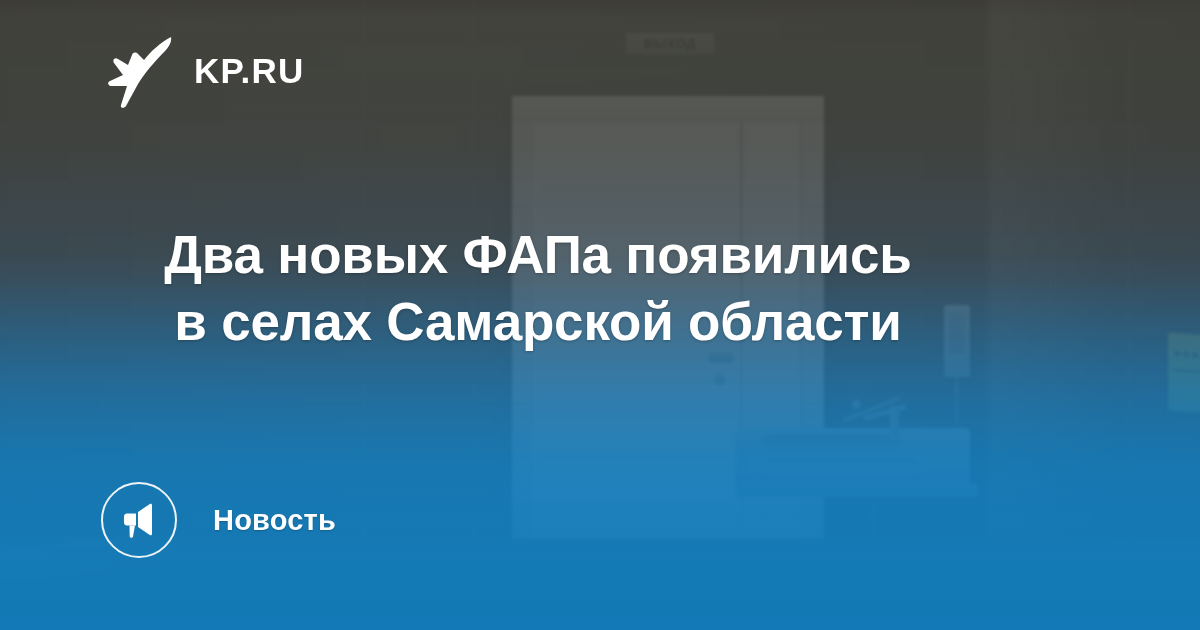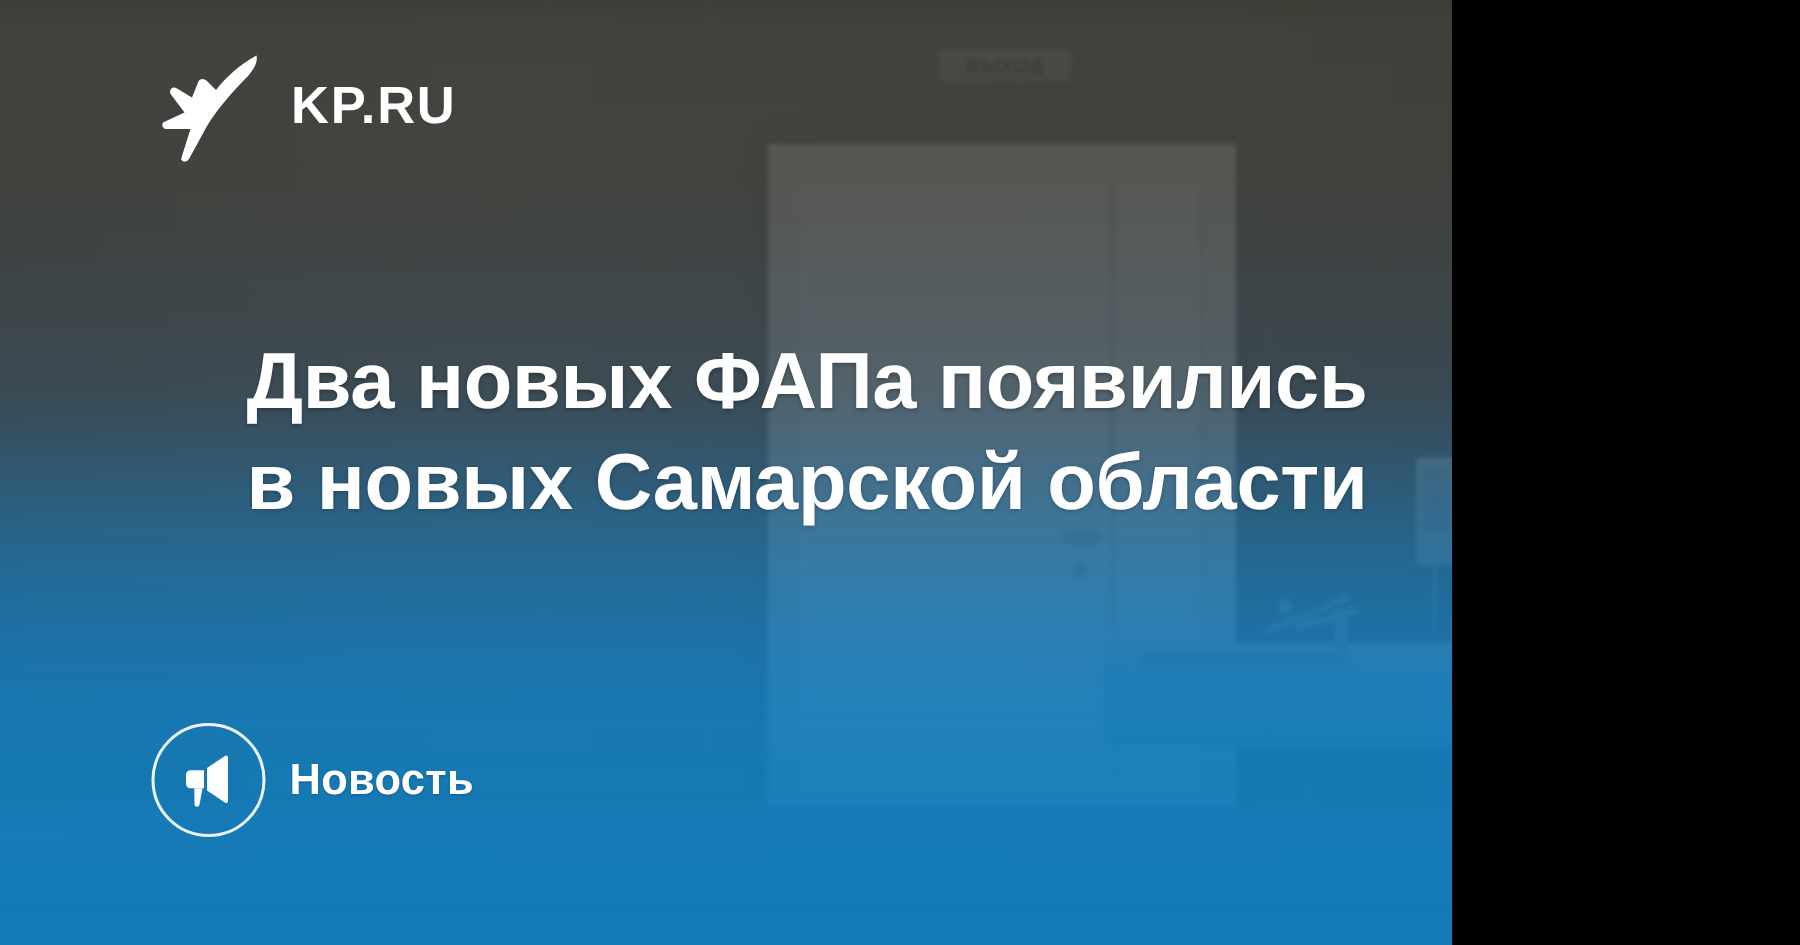--- a/index.html
+++ b/index.html
@@ -7,21 +7,21 @@
 
   html, body {
     width:1200px; height:630px;
     background:#000;
     font-family:"Liberation Sans", sans-serif;
     overflow:hidden;
   }
 
   .card {
     position:relative;
-    width:968px; height:630px;
+    width:1200px; height:630px;
     overflow:hidden;
     background:#4c4c46;
   }
 
   
   .photo { position:absolute; inset:0; overflow:hidden; }
 
   
   .wall-base {
     position:absolute; inset:0;
@@ -257,21 +257,21 @@
     letter-spacing:-0.2px;
     font-family:"Liberation Sans", sans-serif;
     text-shadow:0 1px 3px rgba(0,0,0,.26);
     text-align:center;
   }
   .headline-line { display:block; white-space:nowrap; }
 
   
   .badge {
     position:absolute; left:101px; top:482px;
-    display:flex; align-items:center; gap:16px;
+    display:flex; align-items:center; gap:36px;
   }
   .badge-circle {
     width:76px; height:76px; border-radius:50%;
     border:2px solid rgba(255,255,255,.92);
     display:flex; align-items:center; justify-content:center;
     flex:0 0 auto;
   }
   .megaphone { width:40px; height:40px; display:block; }
   .badge-label {
     font-size:29px; font-weight:bold; color:#ffffff;
@@ -343,21 +343,21 @@
       <span>
         <svg class="bird" viewBox="0 0 64 74" xmlns="http://www.w3.org/2000/svg" aria-hidden="true">
           <path fill="#ffffff" d="M63 3 C52 9 43 17 36 26 L30 20 C28 18 25 18 24 21 L20 31 L10 25 C7 23 4 26 6 29 L15 41 L2 47 C-1 48 0 52 3 52 L19 52 L13 71 C12 74 16 75 18 72 L30 50 C36 40 46 28 58 16 C61 12 64 8 63 3 Z"></path>
         </svg>
       </span>
       <span class="brand-name">KP.RU</span>
     </div>
 
     <h1 class="headline">
       <span class="headline-line">Два новых ФАПа появились</span>
-      <span class="headline-line">в новых Самарской области</span>
+      <span class="headline-line">в селах Самарской области</span>
     </h1>
 
     <div class="badge">
       <span class="badge-circle">
         <span>
           <svg class="megaphone" viewBox="0 0 40 40" xmlns="http://www.w3.org/2000/svg" aria-hidden="true">
             <path fill="#ffffff" d="M33 5 C33 4 32 3.3 31.2 3.8 L19 12 L19 27 L31.2 35.2 C32 35.7 33 35 33 34 Z"></path>
             <path fill="#ffffff" d="M8 13.5 L17 13.5 L17 25.5 L8 25.5 C6.3 25.5 5 24.2 5 22.5 L5 16.5 C5 14.8 6.3 13.5 8 13.5 Z"></path>
             <path fill="#ffffff" d="M10.5 25.5 L16 25.5 L14 36.5 C13.8 37.4 12.9 38 12 37.8 C11.1 37.6 10.5 36.7 10.7 35.8 Z"></path>
           </svg>

